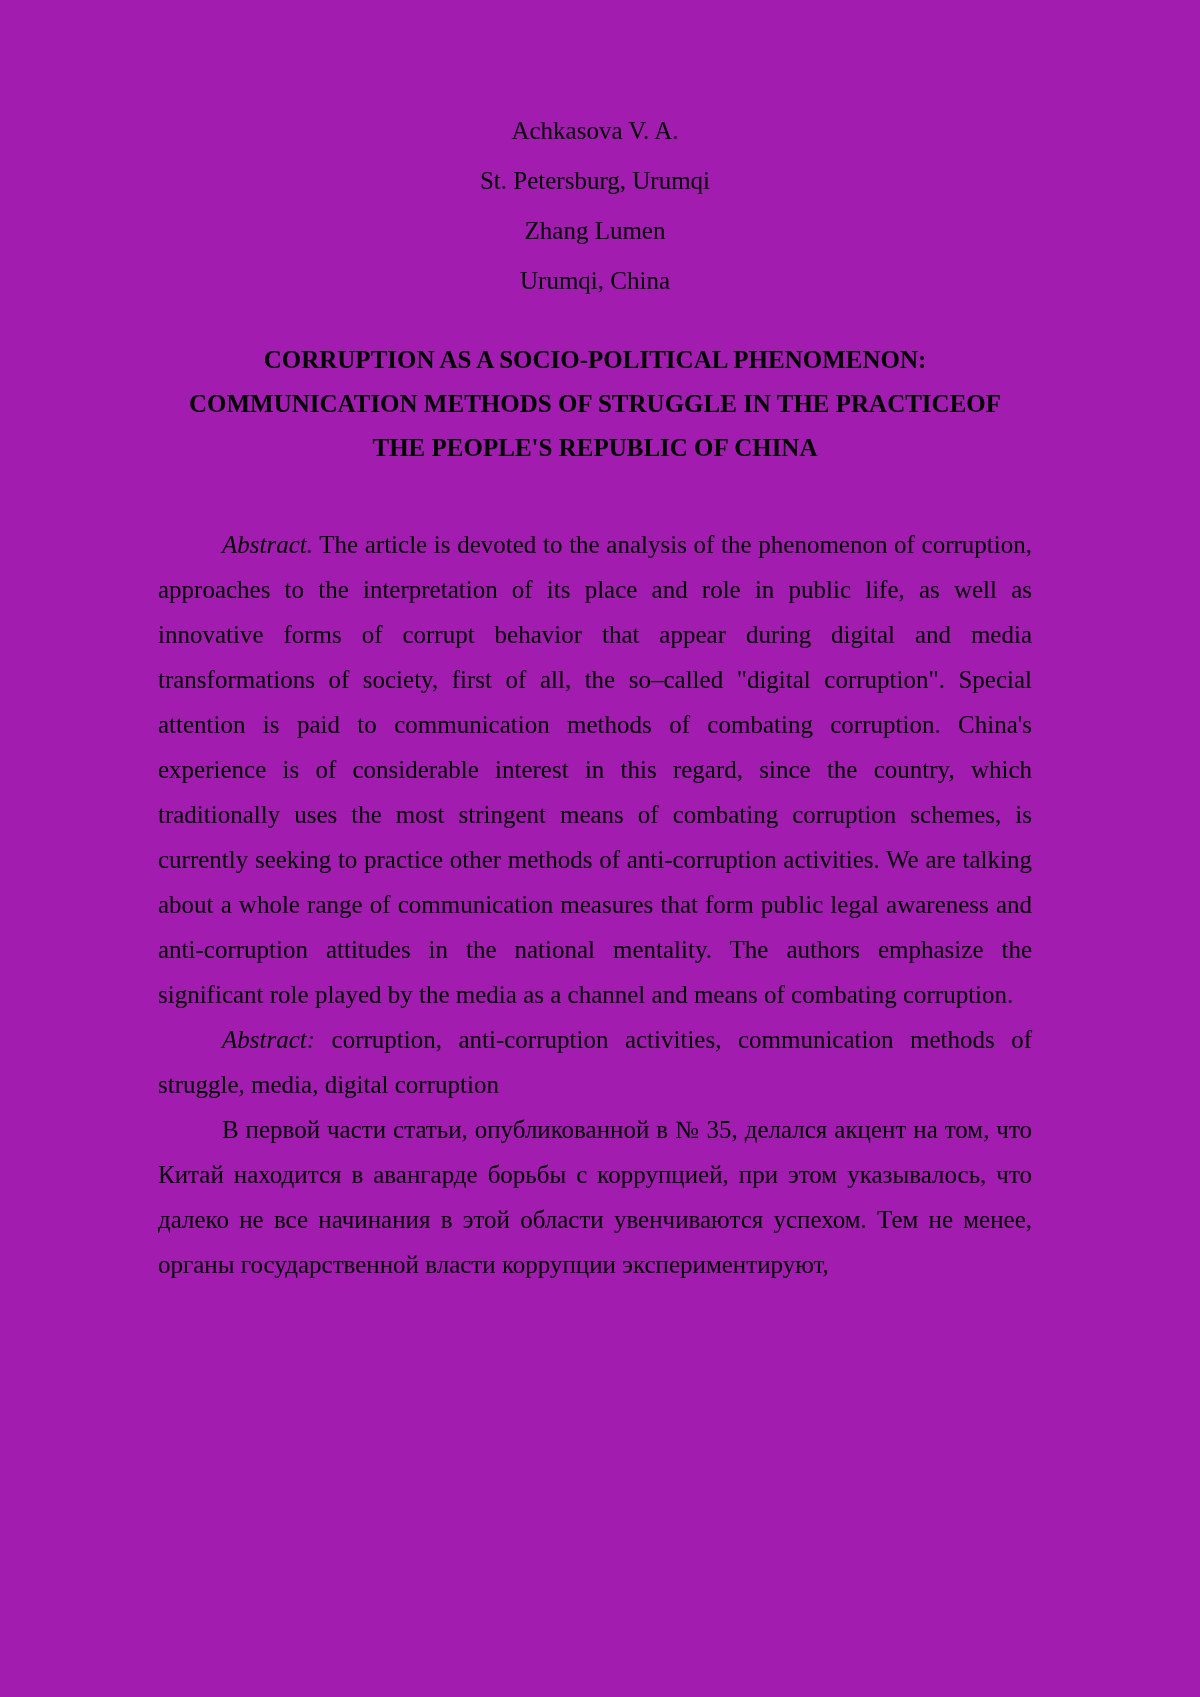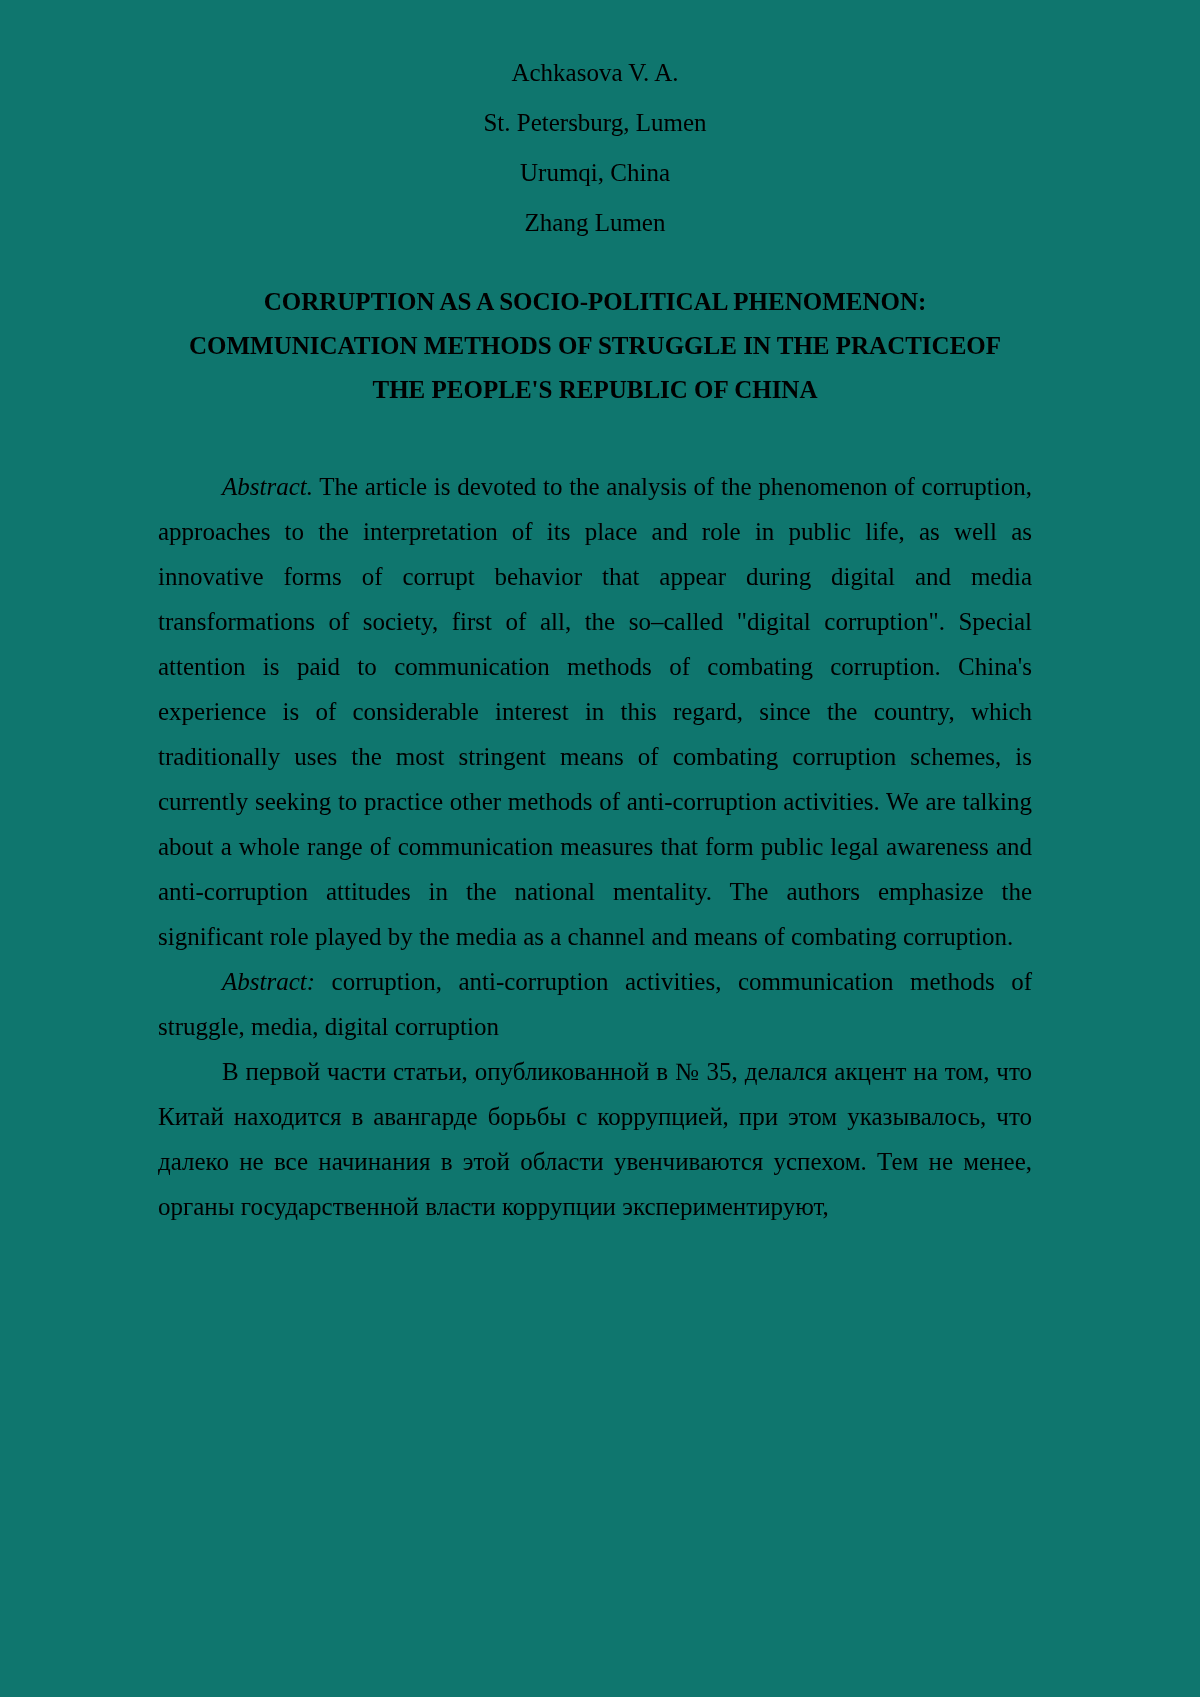--- a/index.html
+++ b/index.html
@@ -5,22 +5,22 @@
   html, body {
     margin: 0;
     padding: 0;
     background: #ffffff;
   }
   .page {
     position: relative;
     width: 1200px;
     min-height: 1697px;
     box-sizing: border-box;
-    background: #0f766e;
-    padding: 48px 168px 60px 158px;
+    background: #a21caf;
+    padding: 106px 168px 60px 158px;
     font-family: "Liberation Serif", "DejaVu Serif", serif;
     font-size: 25px;
     line-height: 45px;
     color: #000000;
   }
   .author-block {
     text-align: center;
     line-height: 50px;
     margin: 0 0 32px 0;
   }
@@ -64,23 +64,23 @@
     text-indent: 64px;
   }
 </style>
 </head>
 <body>
 
 <div class="page">
 
   <div class="author-block">
     <span class="author-line">Achkasova V. A.</span>
-    <span class="author-line">St. Petersburg, Lumen</span>
+    <span class="author-line">St. Petersburg, Urumqi</span>
+    <span class="author-line">Zhang Lumen</span>
     <span class="author-line">Urumqi, China</span>
-    <span class="author-line">Zhang Lumen</span>
   </div>
 
   <h1 class="title">
     <span class="title-line">CORRUPTION AS A SOCIO-POLITICAL PHENOMENON:</span>
     <span class="title-line">COMMUNICATION METHODS OF STRUGGLE IN THE PRACTICEOF</span>
     <span class="title-line">THE PEOPLE'S REPUBLIC OF CHINA</span>
   </h1>
 
   <div class="body-text">
 

